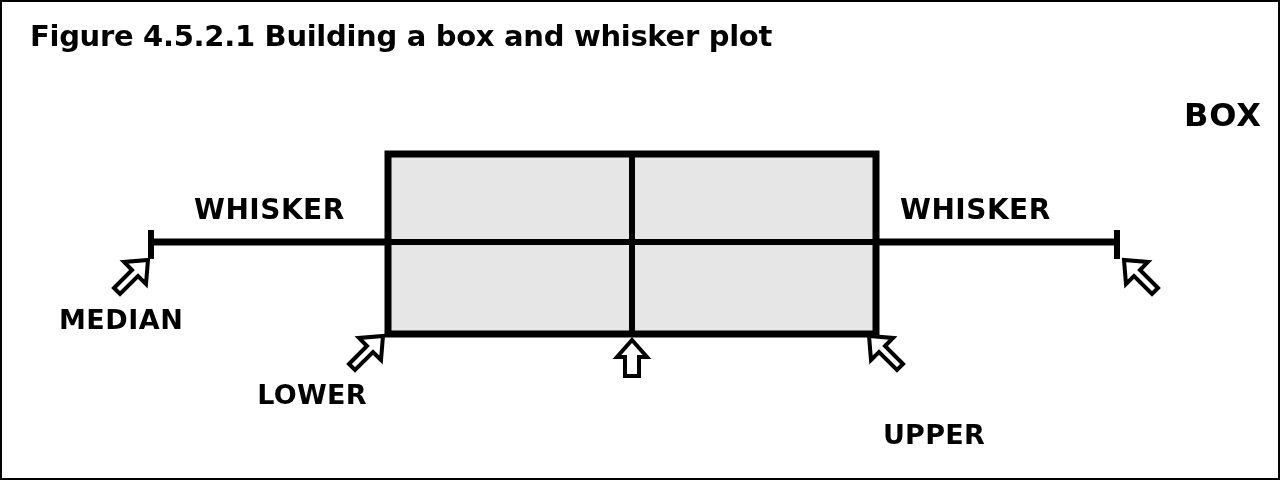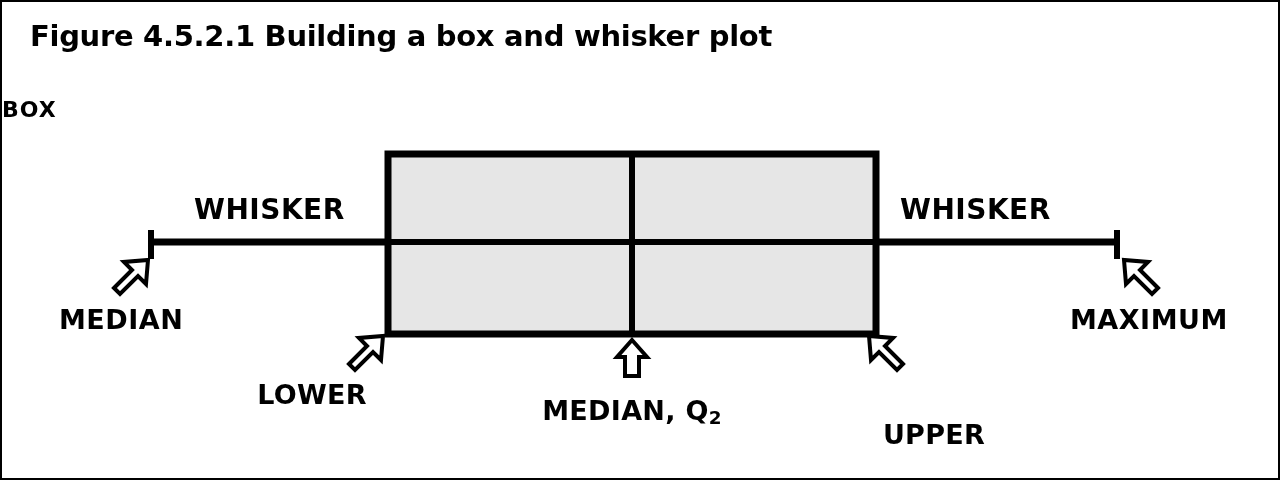--- a/index.html
+++ b/index.html
@@ -51,22 +51,22 @@
   }
   .lbl sub {
     font-size: 0.68em;
     vertical-align: -0.22em;
     font-weight: bold;
   }
   #label-box {
     left: 0;
     top: 96px;
     width: 1260px;
-    text-align: left;
-    font-size: 22px;
+    text-align: right;
+    font-size: 32px;
     letter-spacing: 1px;
   }
   #label-whisker-left {
     left: 192px;
     top: 192px;
     font-size: 28px;
     letter-spacing: 0.5px;
   }
   #label-whisker-right {
     left: 898px;
@@ -159,25 +159,23 @@
   </div>
 
   <div id="label-box" class="lbl">BOX</div>
 
   <div id="label-whisker-left" class="lbl">WHISKER</div>
 
   <div id="label-whisker-right" class="lbl">WHISKER</div>
 
   <div id="label-minimum" class="lbl">MEDIAN</div>
 
-  <div id="label-maximum" class="lbl">MAXIMUM</div>
 
   <div id="label-lower-quartile" class="lbl">
     <div>LOWER</div>
   </div>
 
-  <div id="label-median" class="lbl"><span>MEDIAN, Q</span><sub>2</sub></div>
 
   <div id="label-upper-quartile" class="lbl">
     <div>UPPER</div>
   </div>
 
 </div>
 
 </body></html>

